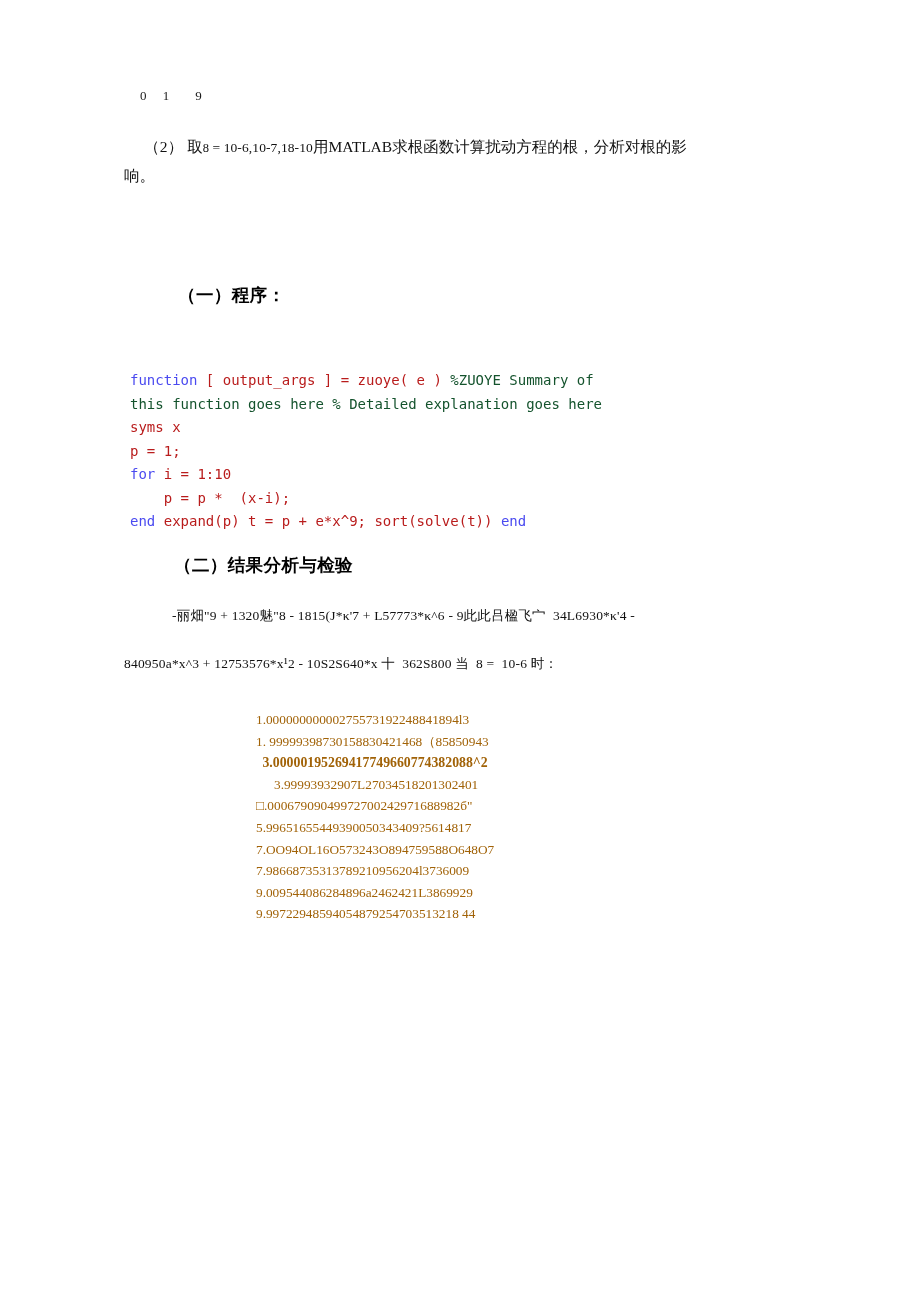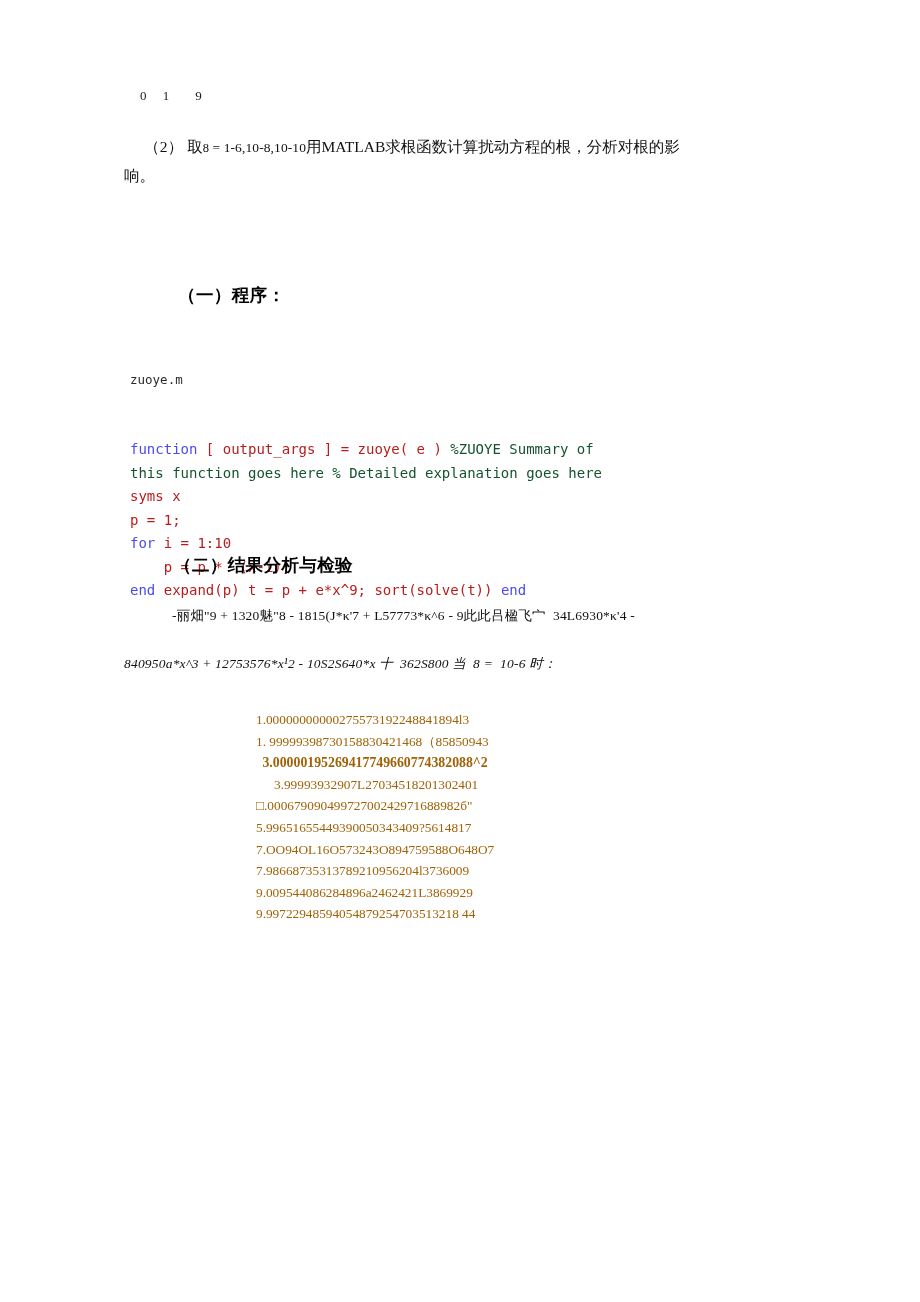--- a/index.html
+++ b/index.html
@@ -113,21 +113,20 @@
     font-size: 13.5px;
     letter-spacing: 0.2px;
     white-space: pre;
   }
   #eq-line2 {
     left: 124px;
     top: 655px;
     font-size: 13.5px;
     letter-spacing: 0.2px;
     white-space: pre;
-    font-style: italic;
   }
 
   
   .results {
     position: absolute;
     left: 256px;
     top: 709px;
     font-family: "Liberation Serif", "DejaVu Serif", serif;
     font-size: 13.3px;
     line-height: 21.6px;
@@ -139,29 +138,28 @@
 </style>
 </head>
 <body>
 
 <div class="page">
 
   <div class="sub-row">0     1        9</div>
 
   <div class="prob">
     <span class="num">（2）</span>
-    <span>取</span><span class="small">8</span><span class="mathrun"> = </span><span class="mathrun">1-6,10-8,10-10</span><span>用MATLAB求根函数计算扰动方程的根，分析</span><span>对根的影</span>
+    <span>取</span><span class="small">8</span><span class="mathrun"> = </span><span class="mathrun">10-6,10-7,18-10</span><span>用MATLAB求根函数计算扰动方程的根，分析</span><span>对根的影</span>
   </div>
 
   <div class="prob-line2">响。</div>
 
   <div class="heading" id="heading-program">（一）程序：</div>
 
   <div class="code">
-    <div class="code-filename">zuoye.m</div>
     <div id="code-lines"><span class="code-line"><span class="kw">function</span><span class="plain"> [ output_args ] = zuoye( e ) </span><span class="cmt">%ZUOYE Summary of</span></span><span class="code-line"><span class="cmt">this function goes here % Detailed explanation goes here</span></span><span class="code-line"><span class="plain">syms x</span></span><span class="code-line"><span class="plain">p = 1;</span></span><span class="code-line"><span class="kw">for</span><span class="plain"> i = 1:10</span></span><span class="code-line"><span class="plain">    p = p *  (x-i);</span></span><span class="code-line"><span class="kw">end</span><span class="plain"> expand(p) t = p + e*x^9; sort(solve(t)) </span><span class="kw">end</span></span></div>
   </div>
 
   <div class="heading" id="heading-analysis">（二）结果分析与检验</div>
 
   <div class="eq" id="eq-line1">-丽畑"9 + 1320魅"8 - 1815(J*κ'7 + L57773*κ^6 - 9此此吕楹飞宀  34L6930*κ'4 -</div>
   <div class="eq" id="eq-line2">840950a*x^3 + 12753576*x¹2 - 10S2S640*x 十  362S800 当  8 =  10-6 时：</div>
 
   <div class="results" id="results-list"><span class="r">1.00000000000275573192248841894l3</span><span class="r">1. 99999398730158830421468（85850943</span><span class="r bold">3.00000195269417749660774382088^2</span><span class="r" style="padding-left: 18px;">3.99993932907L27034518201302401</span><span class="r">□.00067909049972700242971688982б"</span><span class="r">5.99651655449390050343409?5614817</span><span class="r">7.OO94OL16O573243O894759588O648O7</span><span class="r">7.98668735313789210956204l3736009</span><span class="r">9.009544086284896a2462421L3869929</span><span class="r">9.99722948594054879254703513218 44</span></div>
 

